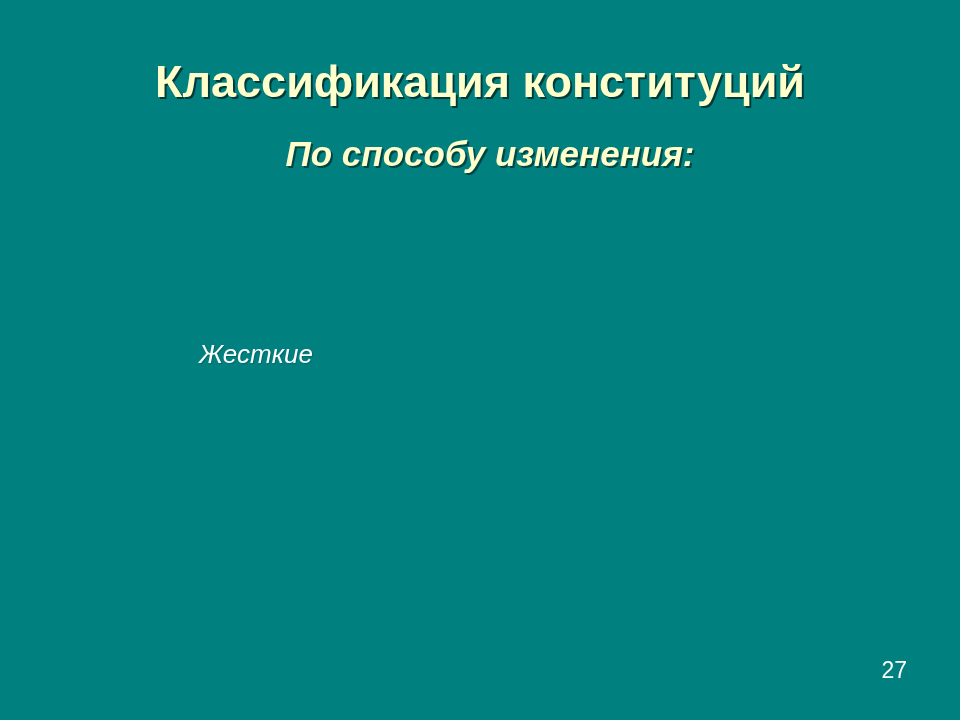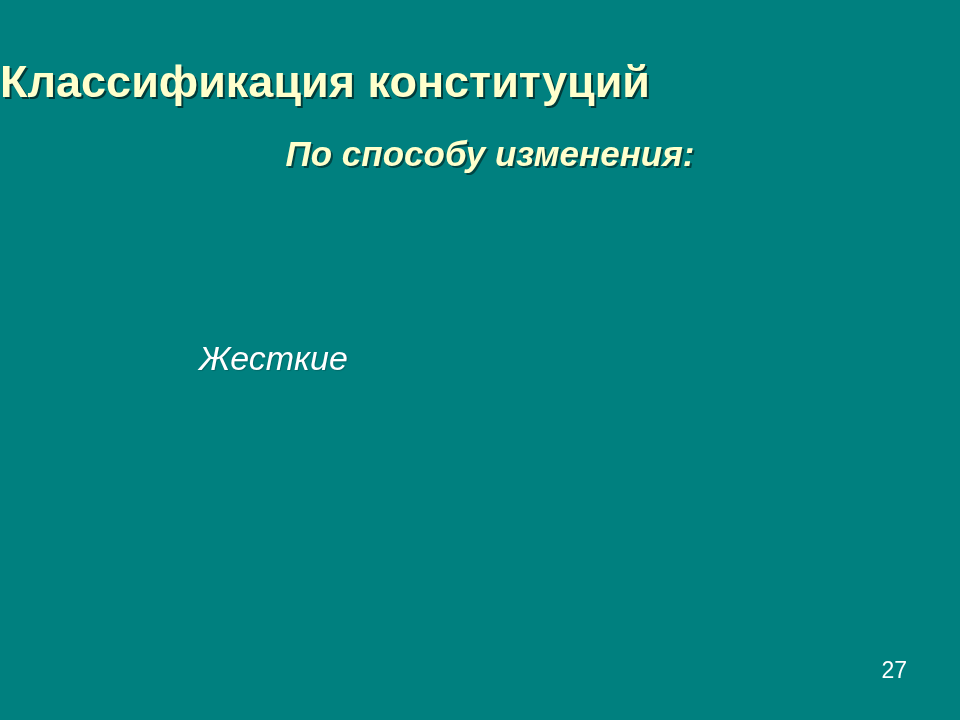--- a/index.html
+++ b/index.html
@@ -22,21 +22,21 @@
     background-color: #00807f;
     -webkit-font-smoothing: antialiased;
   }
 
   
   .slide-title {
     position: absolute;
     left: 0;
     top: 28px;
     width: 960px;
-    text-align: left;
+    text-align: center;
     font-family: "Liberation Sans", sans-serif;
     font-size: 45px;
     font-weight: bold;
     font-style: normal;
     letter-spacing: 0px;
     color: #ffffcc;
     white-space: nowrap;
     text-shadow: 2px 2px 0 rgba(0, 0, 0, 0.55);
     line-height: 1.08;
   }
@@ -63,21 +63,21 @@
     position: absolute;
     left: 0;
     top: 170px;
     width: 960px;
     height: 470px;
   }
 
   .branch-label {
     position: absolute;
     font-family: "Liberation Sans", sans-serif;
-    font-size: 34px;
+    font-size: 26px;
     font-weight: normal;
     font-style: italic;
     color: #ffffff;
     white-space: nowrap;
     line-height: 1.1;
     text-shadow: 1px 1px 1px rgba(0, 0, 0, 0.18);
   }
 
   .branch-label.rigid {
     left: 199px;

